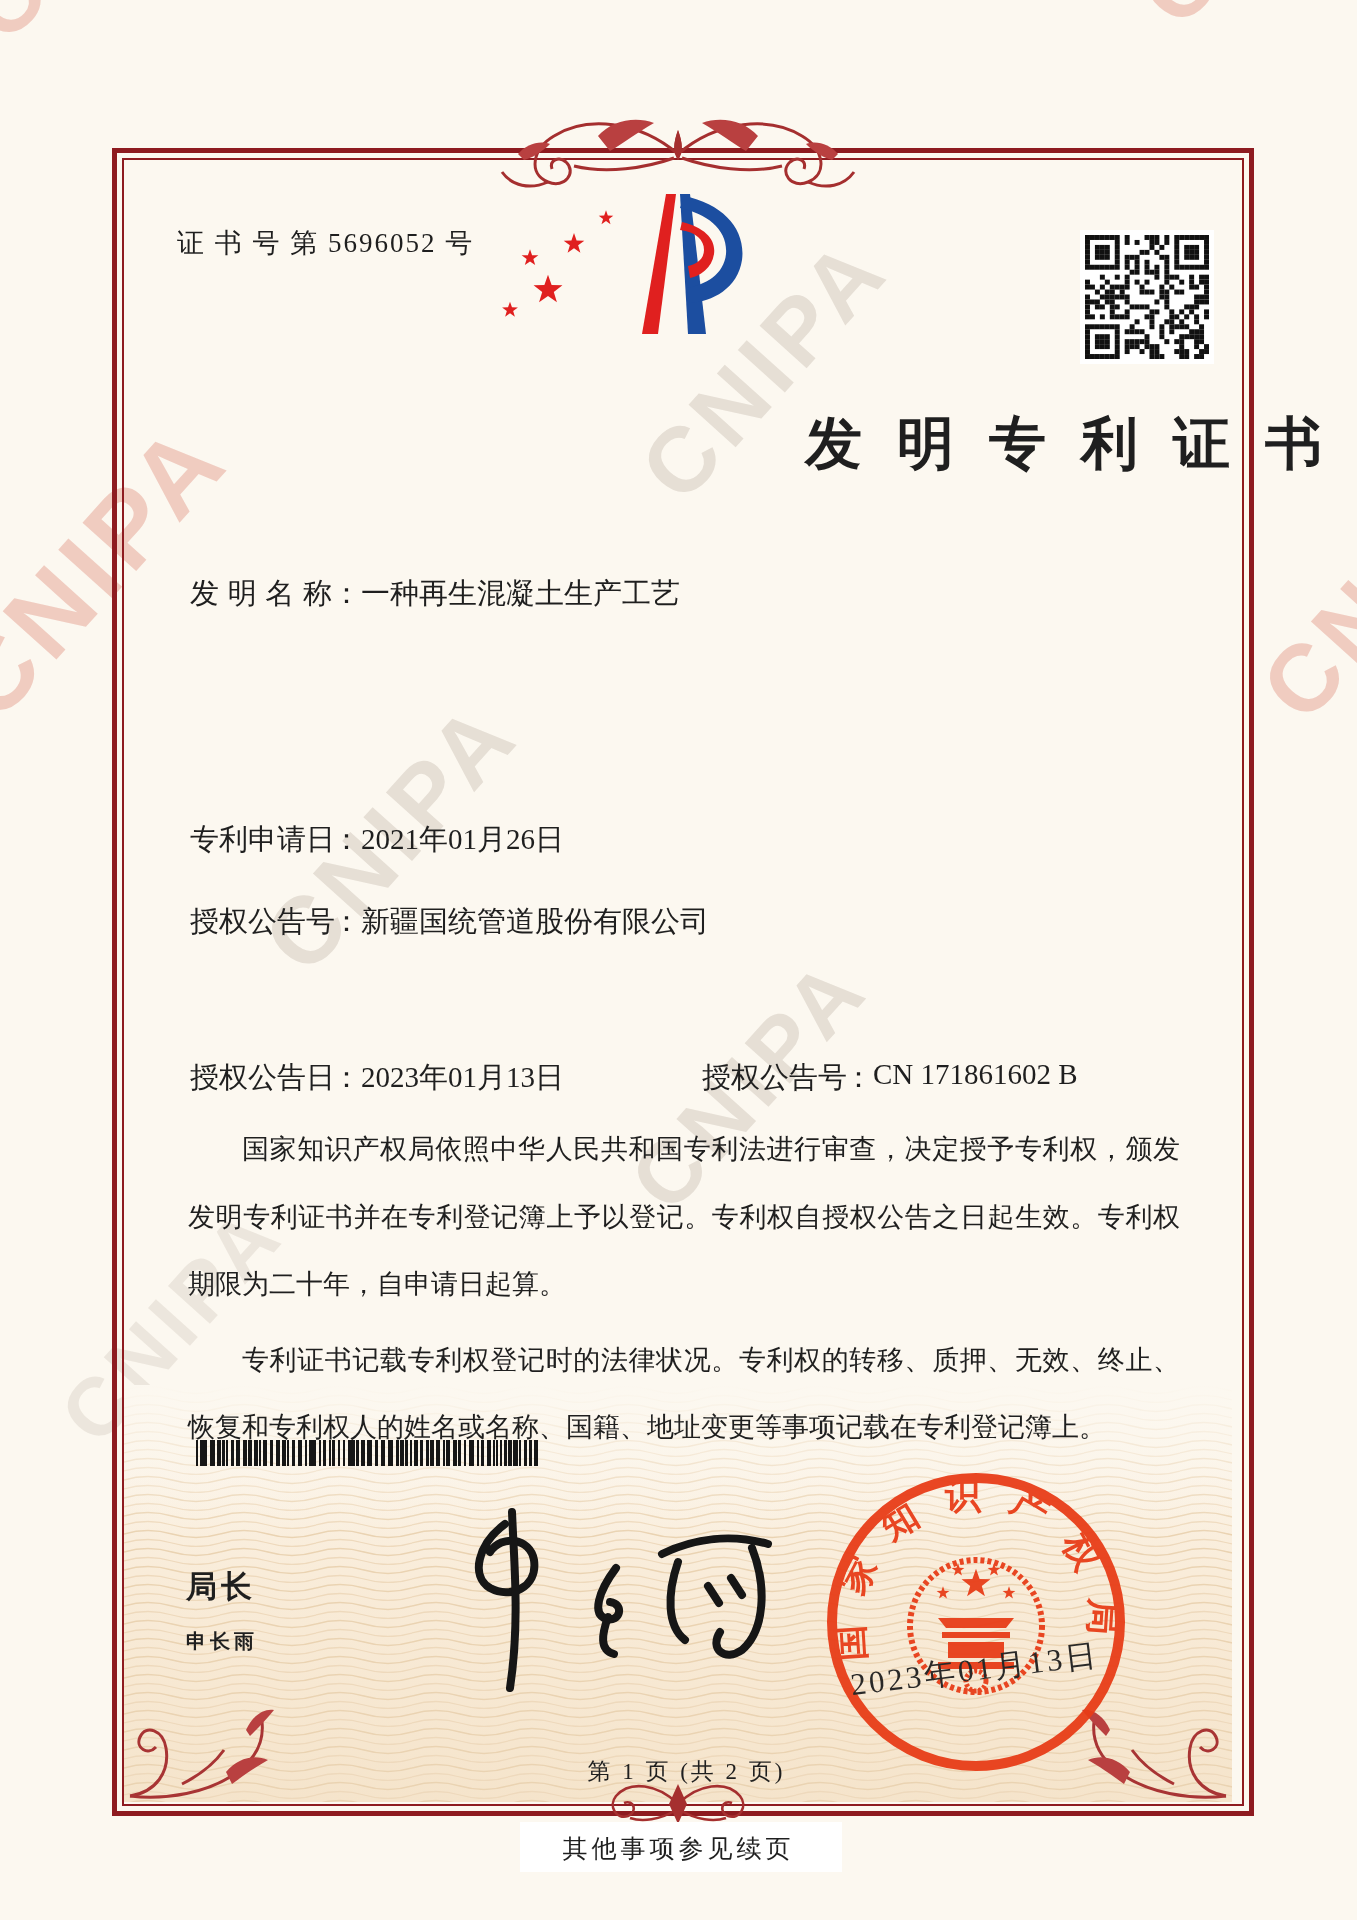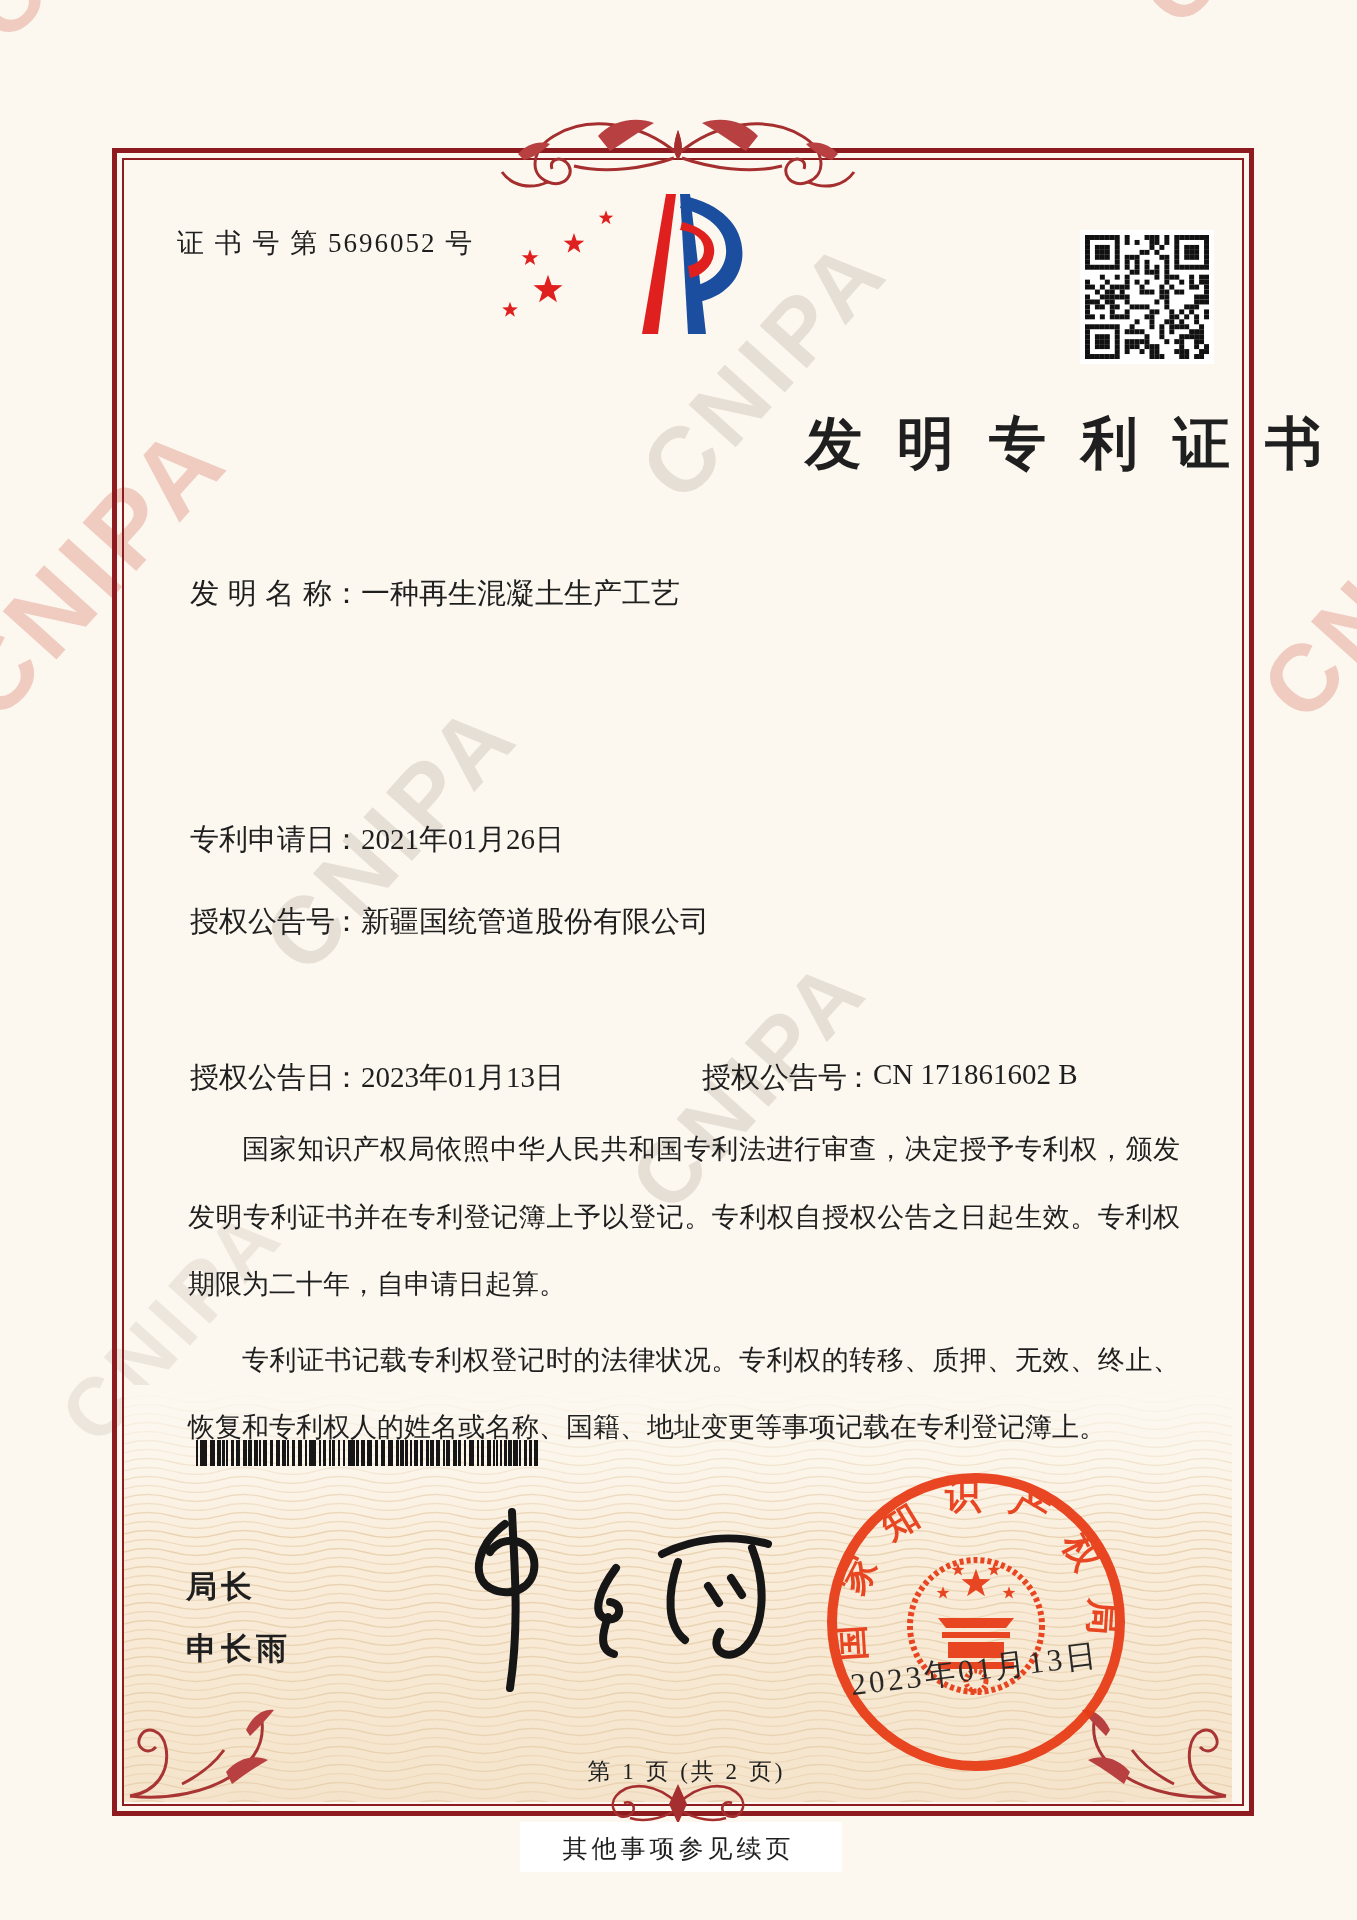--- a/index.html
+++ b/index.html
@@ -38,21 +38,21 @@
   .pairB{position:absolute;left:512px;top:0;white-space:nowrap;}
   
   .legal{position:absolute;left:180px;top:1108px;width:1008px;font-size:27px;
          line-height:2.5;text-align:justify;}
   .legal p{margin:8px;text-indent:2em;}
   
   .band{position:absolute;left:124px;top:1385px;}
   .barcode{position:absolute;left:196px;top:1440px;width:345px;height:26px;}
   .director-title{position:absolute;left:186px;top:1566px;font-size:31px;font-weight:bold;
          font-family:"Liberation Sans","DejaVu Sans",sans-serif;letter-spacing:4px;}
-  .director-name{position:absolute;left:186px;top:1628px;font-size:31px;font-weight:bold;
+  .director-name{position:absolute;left:186px;top:1628px;font-size:20px;font-weight:bold;
          font-family:"Liberation Sans","DejaVu Sans",sans-serif;letter-spacing:4px;}
   .signature{position:absolute;left:410px;top:1502px;}
   .seal{position:absolute;left:822px;top:1468px;opacity:.94;}
   .page-info{position:absolute;left:16px;right:0;top:1756px;text-align:center;font-size:23px;
          letter-spacing:3px;}
   .note-band{position:absolute;left:520px;top:1822px;width:322px;height:50px;background:#ffffff;}
   .note{position:absolute;left:0;right:0;top:1832px;text-align:center;font-size:25px;
          letter-spacing:4px;}
 </style>
 </head>

